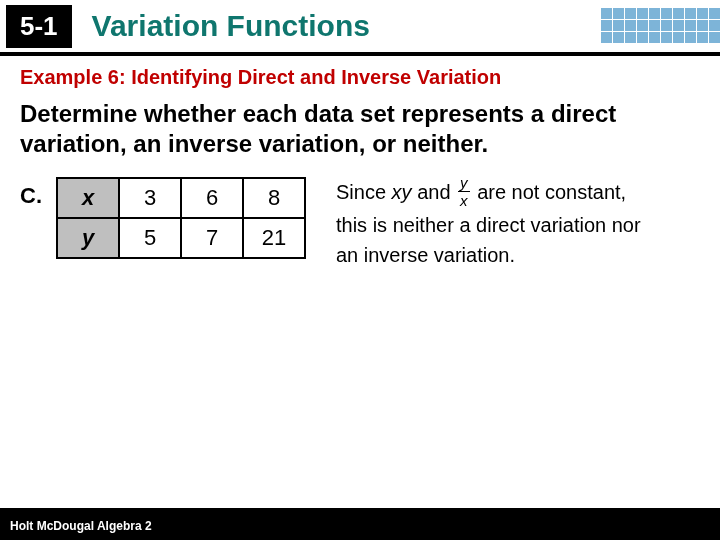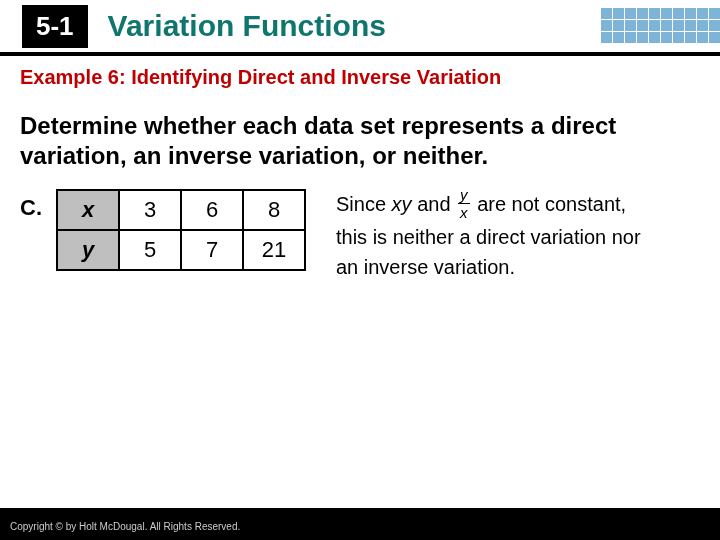--- a/index.html
+++ b/index.html
@@ -15,21 +15,20 @@
     height: 540px;
     background: #ffffff;
     position: relative;
   }
   .header {
     height: 52px;
     background: #ffffff;
     position: relative;
     display: flex;
     align-items: center;
-    margin-left: 16px;
   }
   .section-badge {
     background: #000000;
     color: #ffffff;
     font-weight: 900;
     font-size: 26px;
     padding: 6px 14px;
     margin-left: 6px;
     font-family: Verdana, Geneva, sans-serif;
   }
@@ -59,21 +58,21 @@
     background: #000000;
     width: 100%;
   }
   .content {
     padding: 10px 20px 0 20px;
   }
   .example-title {
     color: #c00000;
     font-weight: 900;
     font-size: 20px;
-    margin-bottom: 22px;
+    margin-bottom: 10px;
     font-family: Verdana, Geneva, sans-serif;
   }
   .prompt {
     font-weight: 900;
     font-size: 24px;
     line-height: 1.25;
     margin-bottom: 18px;
     font-family: Verdana, Geneva, sans-serif;
   }
   .row {
@@ -218,16 +217,16 @@
         </table>
 
       <div class="explain">
         <span>Since </span><span class="ital">xy</span><span> and </span><span class="frac"><span class="num">y</span><span class="den">x</span></span><span> are not constant, this is neither a direct variation nor an inverse variation.</span>
       </div>
     </div>
   </div>
 
   <div class="footer-rule"></div>
   <div class="footer">
-    <div class="copyright">Copyright © by Holt McDougal. All Rights Reserved.</div>
+    <div>Holt McDougal Algebra 2</div>
   </div>
 
 </div>
 
 </body></html>

